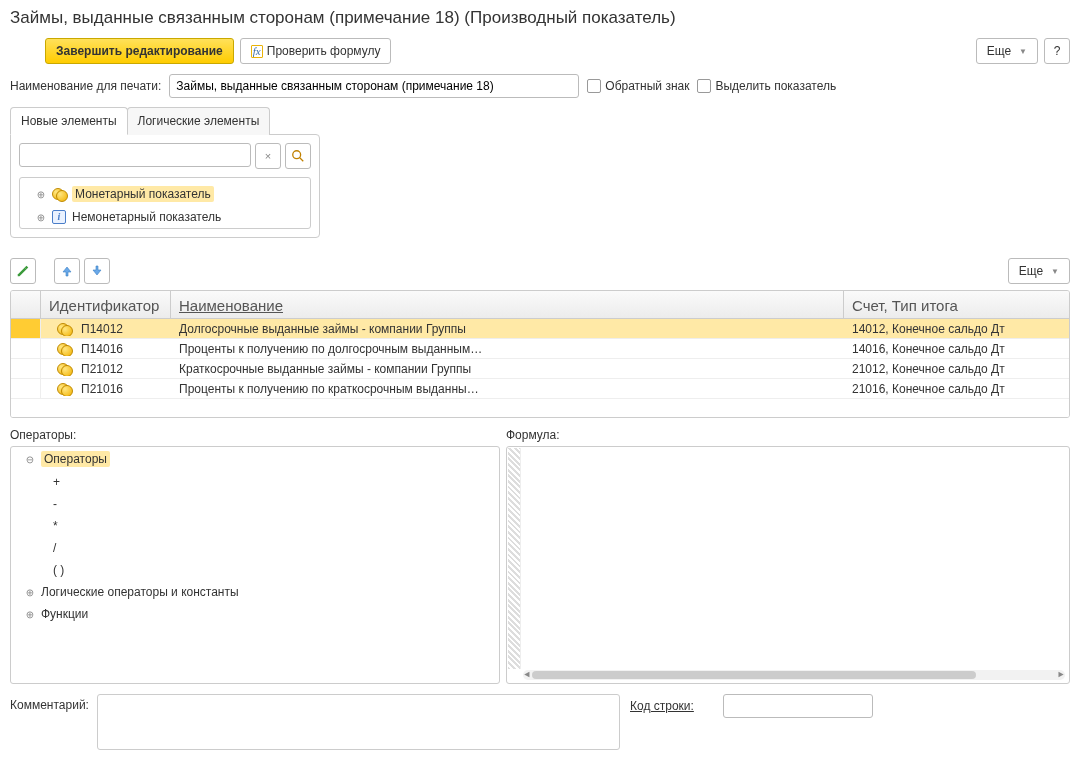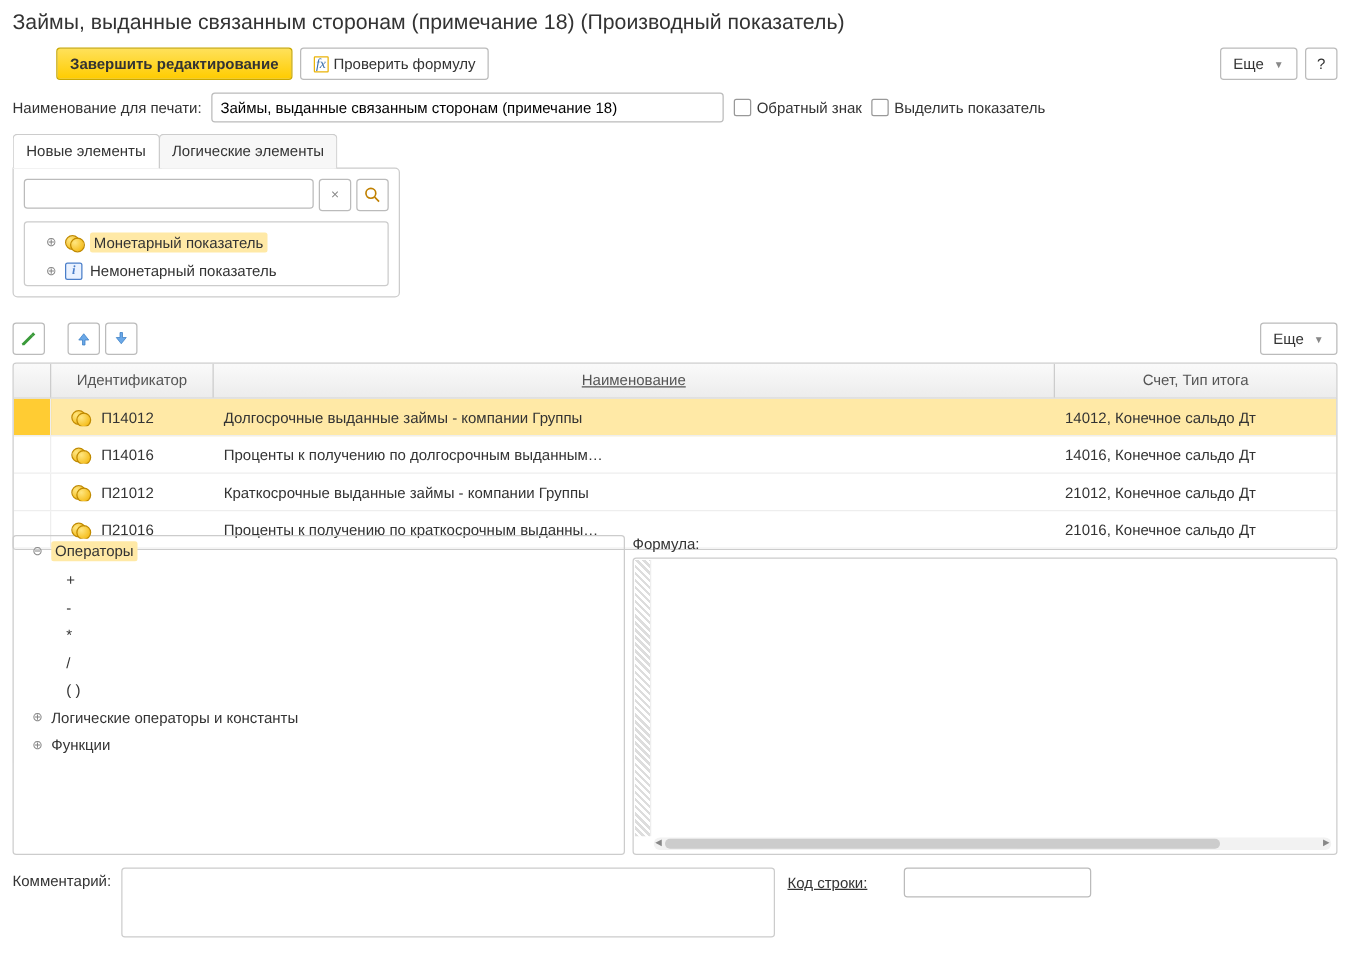--- a/index.html
+++ b/index.html
@@ -207,36 +207,35 @@
   .grid-header {
     display:flex;
     background: linear-gradient(#fafafa,#ececec);
     border-bottom:1px solid #ccc;
     height:28px;
     align-items:stretch;
   }
   .grid-header .cell {
     border-right:1px solid #ccc;
     padding:6px 8px;
-    font-size:12px;
+    font-size:15px;
     color:#555;
-    text-align:center;
   }
   .col-marker{ width:30px; padding:6px 4px !important;}
   .col-id{ width:130px;}
   .col-name{ flex:1;text-decoration:underline;}
   .col-acc{ width:225px; border-right:none !important;}
   .grid-body{
     flex:1;
     overflow:auto;
     background:#fff;
   }
   .grid-row{
     display:flex;
-    height:30px;
+    height:20px;
     align-items:center;
     border-bottom:1px solid #eee;
   }
   .grid-row .cell{
     padding:0 8px;
     font-size:12px;
     overflow:hidden;
     white-space:nowrap;
     text-overflow:ellipsis;
   }
@@ -505,20 +504,21 @@
             <div class="cell row-name">Проценты к получению по краткосрочным выданны…</div>
             <div class="cell row-acc">21016, Конечное сальдо Дт</div>
           </div>
         </div>
     </div>
   </div>
 </div>
 
 <div class="lower">
   <div class="ops-panel">
+    <div class="panel-label">Операторы:</div>
     <div class="ops-tree">
       <div class="tree-item selected">
         <span class="expander">⊖</span>
         <span class="tree-label">Операторы</span>
       </div>
       <div id="ops-items">
           <div class="tree-item sub">
             <span>+</span>
           </div>
           <div class="tree-item sub">

